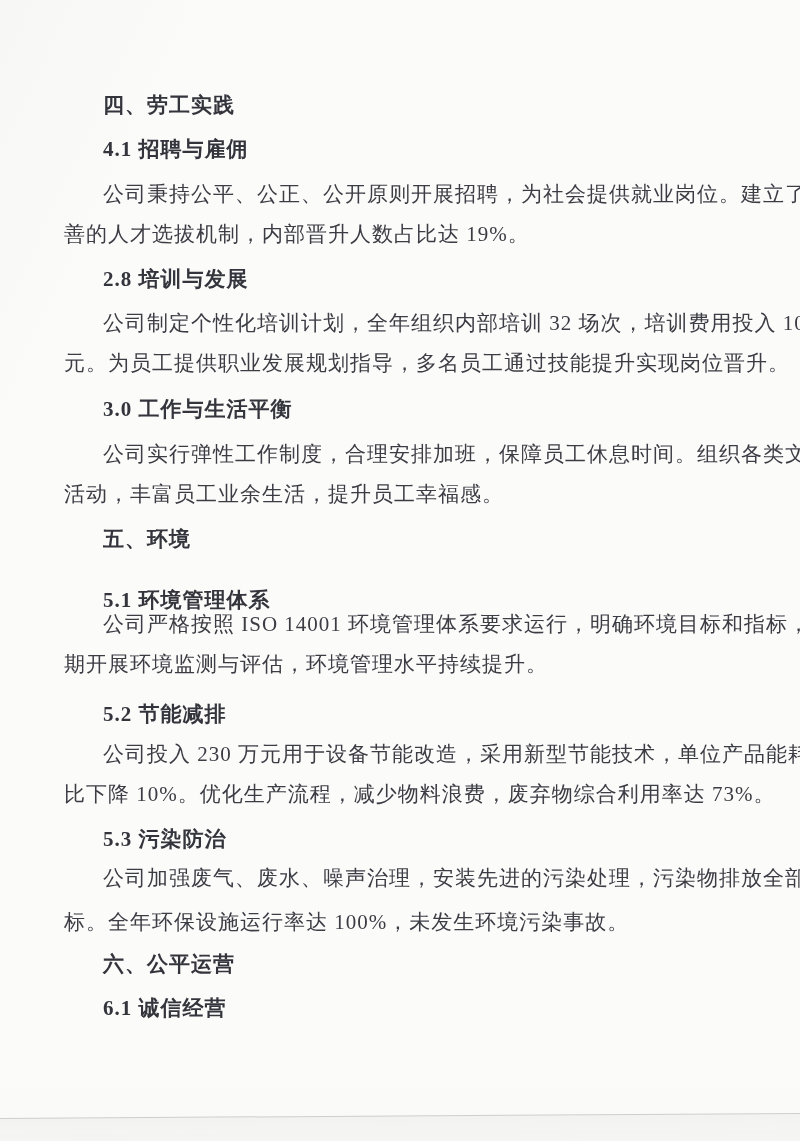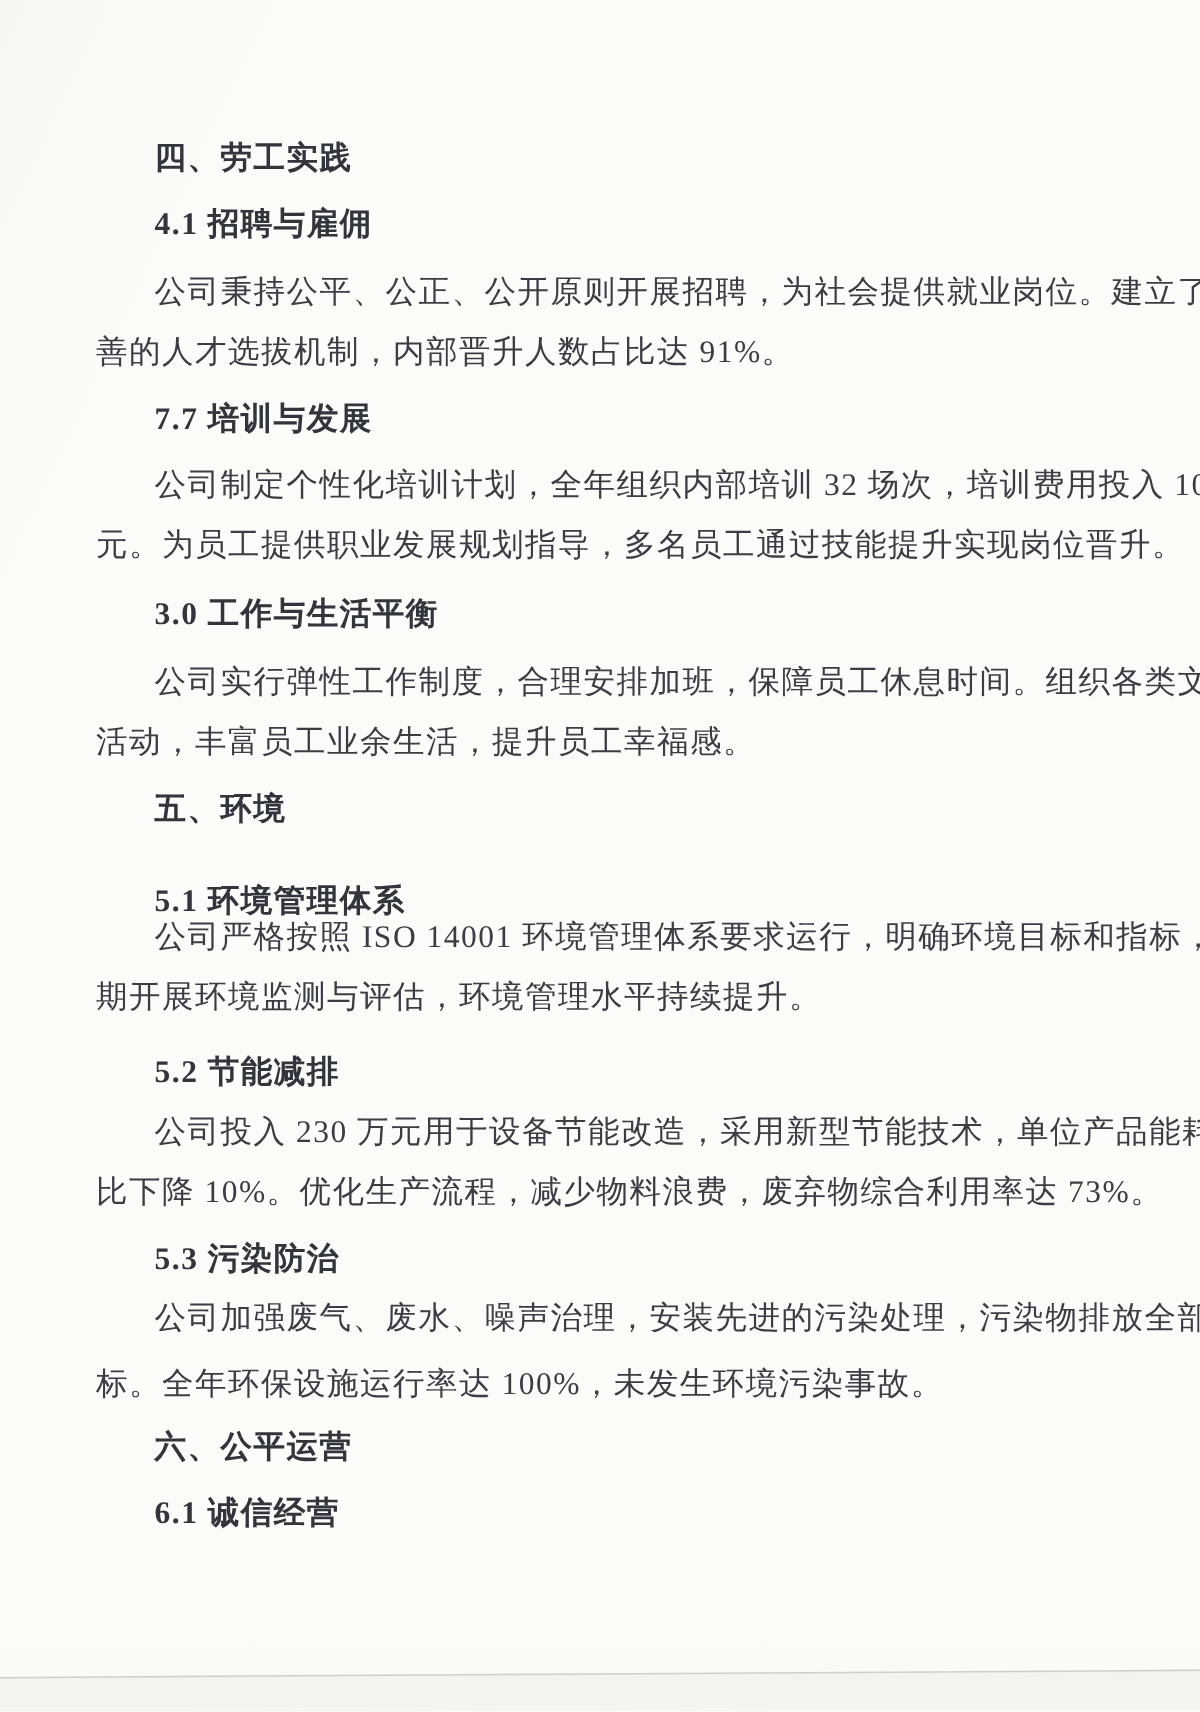--- a/index.html
+++ b/index.html
@@ -50,23 +50,23 @@
   }
 </style>
 </head>
 <body>
 
 <div class="page">
 
   <div class="line bold" style="top:93px;  left:103px">四、劳工实践</div>
   <div class="line bold" style="top:137px; left:103px">4.1 招聘与雇佣</div>
   <div class="line" style="top:182px; left:103px">公司秉持公平、公正、公开原则开展招聘，为社会提供就业岗位。建立了完</div>
-  <div class="line" style="top:222px; left:64px">善的人才选拔机制，内部晋升人数占比达 91%。</div>
+  <div class="line" style="top:222px; left:64px">善的人才选拔机制，内部晋升人数占比达 19%。</div>
 
-  <div class="line bold" style="top:267px; left:103px">7.7 培训与发展</div>
+  <div class="line bold" style="top:267px; left:103px">2.8 培训与发展</div>
   <div class="line" style="top:311px; left:103px">公司制定个性化培训计划，全年组织内部培训 32 场次，培训费用投入 10 万</div>
   <div class="line" style="top:351px; left:64px">元。为员工提供职业发展规划指导，多名员工通过技能提升实现岗位晋升。</div>
 
   <div class="line bold" style="top:397px; left:103px">3.0 工作与生活平衡</div>
   <div class="line" style="top:442px; left:103px">公司实行弹性工作制度，合理安排加班，保障员工休息时间。组织各类文体</div>
   <div class="line" style="top:482px; left:64px">活动，丰富员工业余生活，提升员工幸福感。</div>
 
   <div class="line bold" style="top:527px; left:103px">五、环境</div>
   <div class="line bold" style="top:588px; left:103px">5.1 环境管理体系</div>
   <div class="line" style="top:612px; left:103px">公司严格按照 ISO 14001 环境管理体系要求运行，明确环境目标和指标，定</div>

